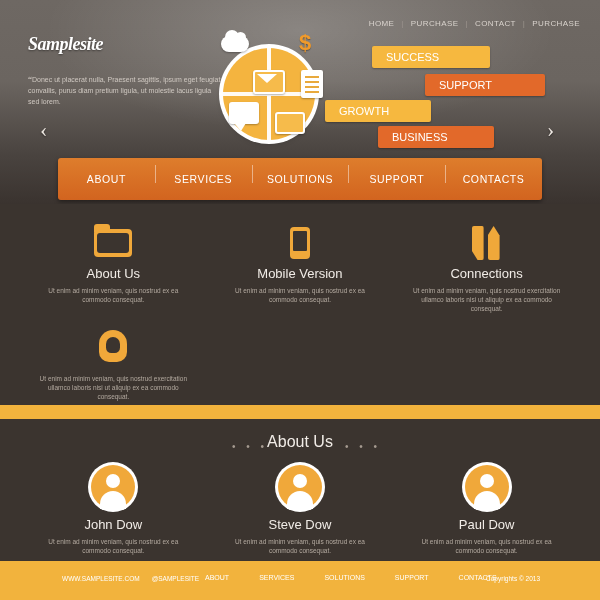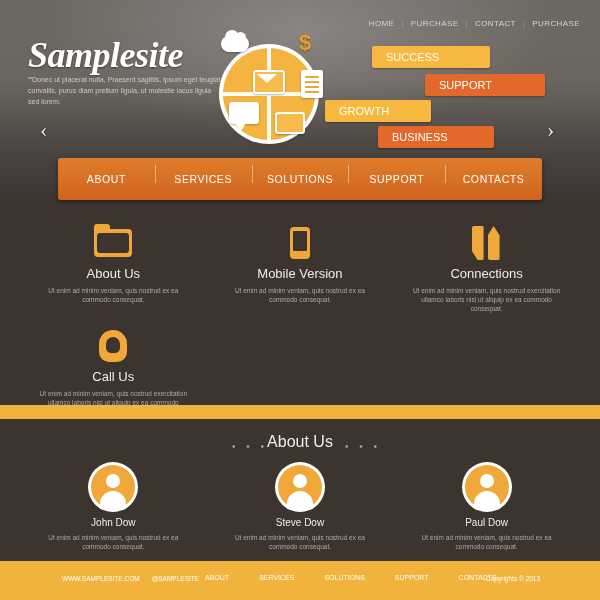--- a/index.html
+++ b/index.html
@@ -18,21 +18,21 @@
   .header:before{
     content:"";position:absolute;left:0;top:0;width:600px;height:150px;
     background:radial-gradient(ellipse at 50% 20%, rgba(255,255,255,.20), rgba(255,255,255,0) 60%);
   }
   .topnav{
     position:absolute;right:14px;top:19px;font-size:8px;color:#d9d3cd;letter-spacing:.4px;
   }
   .topnav span{padding:0 6px;text-align:right;}
   .topnav .sep{color:#9c948d;padding:0 1px;}
   .logo{
-    position:absolute;left:28px;top:34px;font-size:36px;font-style:italic;font-weight:bold;
+    position:absolute;left:28px;top:34px;font-size:18px;font-style:italic;font-weight:bold;
     color:#ffffff;font-family:"Liberation Serif", serif;letter-spacing:-.5px;
     text-shadow:0 1px 2px rgba(0,0,0,.45);
   }
   .tagline{
     position:absolute;left:28px;top:74px;width:195px;font-size:7px;color:#cfc8c1;line-height:11px;
   }
   .tagline .q{font-size:9px;color:#e4ddd6;font-family:"Liberation Serif", serif;}
   
   .arrow{
     position:absolute;top:117px;color:#efe9e3;font-size:22px;font-family:"Liberation Serif",serif;
@@ -131,21 +131,21 @@
   .dots.l{left:232px;}
   .dots.r{left:345px;}
   .people{position:absolute;left:20px;top:46px;width:560px;display:flex;}
   .person{width:33.33%;text-align:center;}
   .avatar{
     width:44px;height:44px;border-radius:50%;margin:0 auto;background:#f0a83a;
     box-shadow:0 0 0 3px #ffffff;position:relative;
   }
   .avatar:before{content:"";position:absolute;left:15px;top:9px;width:14px;height:14px;border-radius:50%;background:#fff;}
   .avatar:after{content:"";position:absolute;left:9px;top:26px;width:26px;height:18px;border-radius:13px 13px 0 0;background:#fff;}
-  .person h4{margin:8px 0 0;font-size:10px;color:#f1ece7;font-weight:normal;}
+  .person h4{margin:8px 0 0;font-size:13px;color:#f1ece7;font-weight:normal;}
   .person p{margin:5px auto 0;font-size:6.5px;color:#b3a99f;line-height:9px;width:140px;}
   
   .footer{
     position:absolute;left:0;top:561px;width:600px;height:39px;
     background:#f2b33d;color:#ffffff;font-size:6.5px;
   }
   .footer .fleft{position:absolute;left:62px;top:14px;}
   .footer .fleft span{padding-right:12px;}
   .footer .fmid{position:absolute;left:205px;top:13px;}
   .footer .fmid span{padding-right:30px;font-size:7px;}
@@ -220,21 +220,20 @@
             <span class="ic ic-arrows"></span>
           </div>
         <h3>Connections</h3>
         <p>Ut enim ad minim veniam, quis nostrud exercitation ullamco laboris nisi ut aliquip ex ea commodo consequat.</p>
       </div>
 
       <div class="cell">
         <div class="ico">
             <span class="ic ic-ear"></span>
           </div>
-        <h3>Call Us</h3>
         <p>Ut enim ad minim veniam, quis nostrud exercitation ullamco laboris nisi ut aliquip ex ea commodo consequat.</p>
       </div>
 
 
     </div>
   </div>
 
   <div class="divider"></div>
 
   <div class="about">

